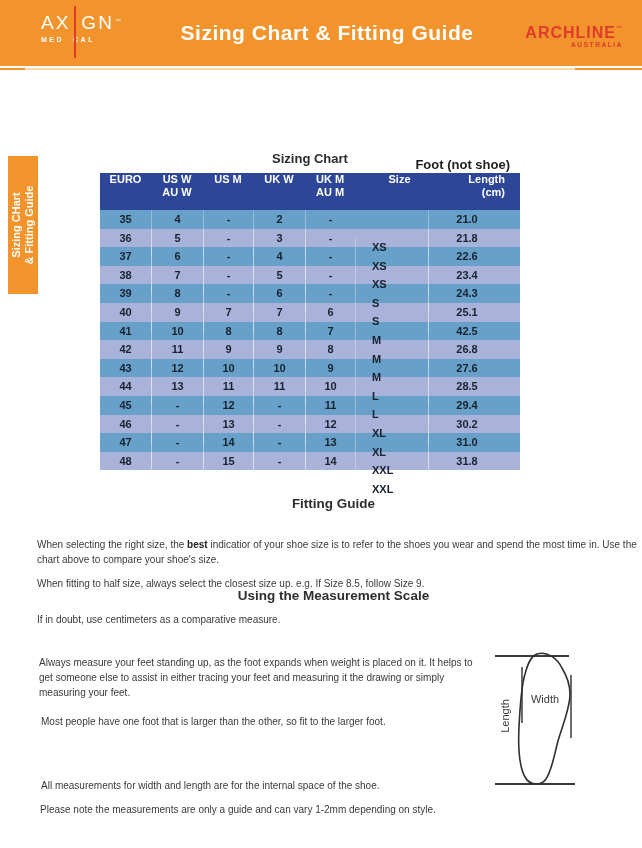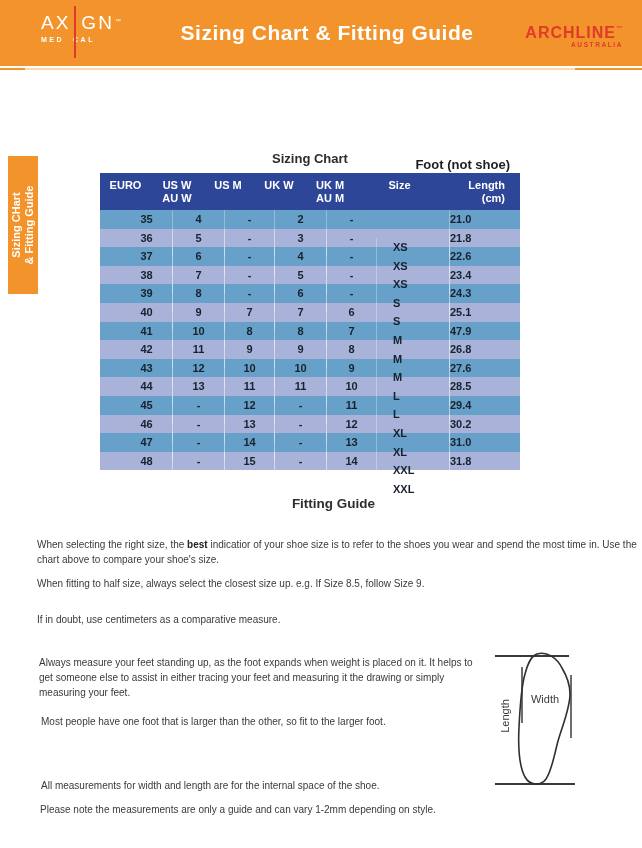--- a/index.html
+++ b/index.html
@@ -42,29 +42,29 @@
     display:flex;flex-direction:column;justify-content:center;text-align:center;
     color:#fff;font-weight:700;font-size:11px;line-height:13px;}
 
   
   .chart-title{position:absolute;left:100px;top:151px;width:420px;margin:0;text-align:center;
                font-size:13px;font-weight:700;color:#2c2c2c;}
   .chart-note{position:absolute;right:132px;top:157px;margin:0;font-size:13px;font-weight:700;color:#1e1e1e;}
   .sizing-table{position:absolute;left:100px;top:173px;width:420px;}
   .thead{display:grid;grid-template-columns:51px 52px 50px 52px 50px 73px 92px;
          background:var(--table-header-blue);height:37px;color:#fff;font-size:11px;font-weight:700;}
-  .th{padding-top:6px;text-align:center;line-height:13px;}
+  .th{text-align:center;line-height:13px;}
   .th.c5{text-align:center;padding-left:16px;}
   .th.c6{text-align:right;padding-right:15px;}
-  .tr{display:grid;grid-template-columns:51px 52px 50px 52px 50px 73px 92px;height:18.6px;background:var(--row-steel-blue);padding-left:21px;}
+  .tr{display:grid;grid-template-columns:51px 52px 50px 52px 50px 73px 92px;height:18.6px;background:var(--row-steel-blue);}
   .tr.alt{background:var(--row-periwinkle);}
   .td{text-align:center;font-size:11px;font-weight:700;color:var(--cell-text);line-height:18.6px;}
   .td + .td{border-left:1px solid rgba(255,255,255,0.3);}
   .td.c5{text-align:left;padding-left:16px;margin-top:28px;}
-  .td.c6{text-align:left;padding-right:15px;}
+  .td.c6{text-align:center;padding-right:15px;}
 
   
   .section-heading{position:absolute;left:0;width:642px;margin:0;text-align:center;
                    font-size:13.5px;font-weight:700;color:#2e2e2e;padding-left:25px;}
   .h-fitting{top:496px;}
   .h-using{top:588px;}
   .body-text{position:absolute;margin:16px;font-size:10px;line-height:15px;color:var(--body-text);}
   .p1{left:21px;top:521px;width:604px;}
   .p2{left:21px;top:560px;width:604px;}
   .mp1{left:21px;top:596px;width:500px;}
@@ -208,21 +208,21 @@
           <div class="td c5">M</div>
           <div class="td c6">25.1</div>
         </div>
         <div class="tr">
           <div class="td c0">41</div>
           <div class="td c1">10</div>
           <div class="td c2">8</div>
           <div class="td c3">8</div>
           <div class="td c4">7</div>
           <div class="td c5">M</div>
-          <div class="td c6">47.9</div>
+          <div class="td c6">42.5</div>
         </div>
         <div class="tr alt">
           <div class="td c0">42</div>
           <div class="td c1">11</div>
           <div class="td c2">9</div>
           <div class="td c3">9</div>
           <div class="td c4">8</div>
           <div class="td c5">M</div>
           <div class="td c6">26.8</div>
         </div>
@@ -280,20 +280,21 @@
           <div class="td c5">XXL</div>
           <div class="td c6">31.8</div>
         </div>
       </div>
   </div>
 
   <h2 class="section-heading h-fitting">Fitting Guide</h2>
   <p class="body-text p1"><span>When selecting the right size, the </span><b>best</b><span> indicatior of your shoe size is to refer to the shoes you wear and spend the most time in. Use the chart above to compare your shoe's size.</span></p>
   <p class="body-text p2">When fitting to half size, always select the closest size up. e.g. If Size 8.5, follow Size 9.</p>
 
+  <h2 class="section-heading h-using">Using the Measurement Scale</h2>
   <p class="body-text mp1">If in doubt, use centimeters as a comparative measure.</p>
   <p class="body-text mp2">Always measure your feet standing up, as the foot expands when weight is placed on it. It helps to get someone else to assist in either tracing your feet and measuring it the drawing or simply measuring your feet.</p>
   <p class="body-text mp3">Most people have one foot that is larger than the other, so fit to the larger foot.</p>
   <p class="body-text mp4">All measurements for width and length are for the internal space of the shoe.</p>
   <p class="body-text mp5">Please note the measurements are only a guide and can vary 1-2mm depending on style.</p>
 
   <svg class="foot-diagram" width="160" height="172" viewBox="0 0 160 172">
     <line class="diag-line" x1="10" y1="28" x2="84" y2="28"></line>
     <line class="diag-line" x1="10" y1="156" x2="90" y2="156"></line>
     <line class="diag-line thin" x1="37" y1="39" x2="37" y2="95"></line>

